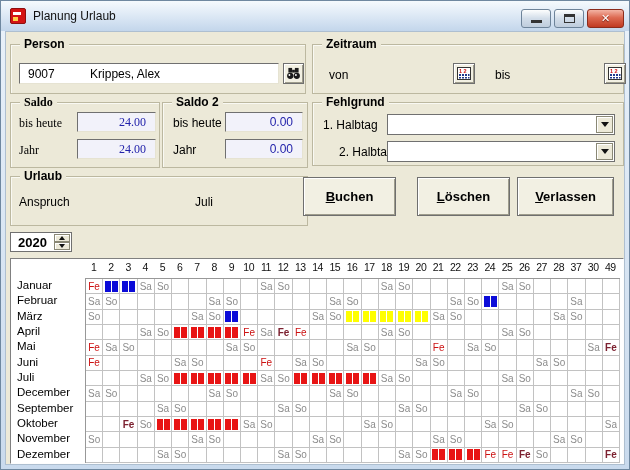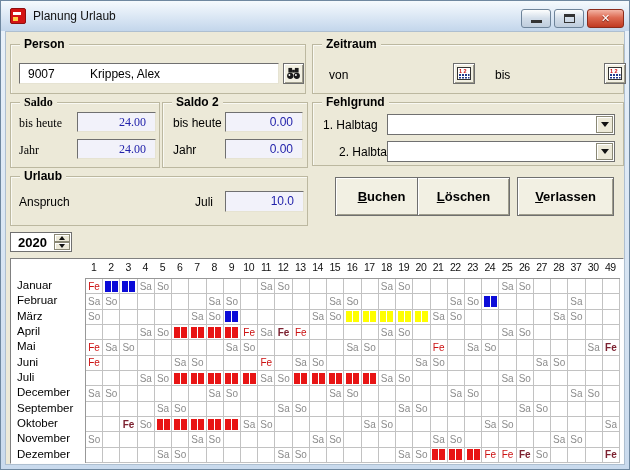--- a/index.html
+++ b/index.html
@@ -170,24 +170,23 @@
         <span class="drop">
             <span class="arrow-down"></span>
           </span>
       </div>
     </div>
 
     <div class="groupbox" style="left:4px;top:144px;width:298px;height:50px;">
       <span class="gcap">Urlaub</span>
       <span class="lbl" style="left:8px;top:18px;">Anspruch</span>
       <span class="lbl" style="left:184px;top:18px;">Juli</span>
-      <div class="vfield" style="left:214px;top:14px;width:79px;height:21px;">10.0</div>
-    </div>
-
-    <div class="btn3d cmdbtn" style="left:329px;top:145px;width:93px;height:39px;">
+    </div>
+
+    <div class="btn3d cmdbtn" style="left:297px;top:145px;width:93px;height:39px;">
       <span class="btn-label">Buchen</span>
     </div>
     <div class="btn3d cmdbtn" style="left:411px;top:145px;width:93px;height:39px;">
       <span class="btn-label">Löschen</span>
     </div>
     <div class="btn3d cmdbtn" style="left:511px;top:145px;width:97px;height:39px;">
       <span class="btn-label">Verlassen</span>
     </div>
 
     <div class="spinner">

